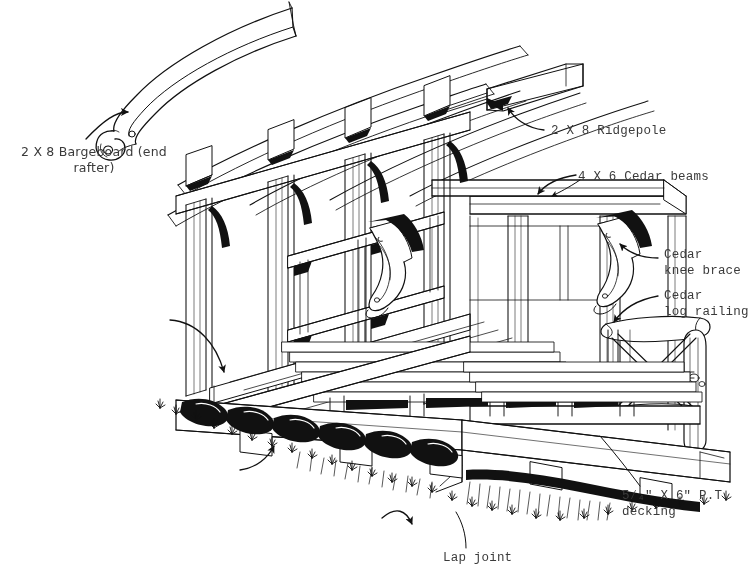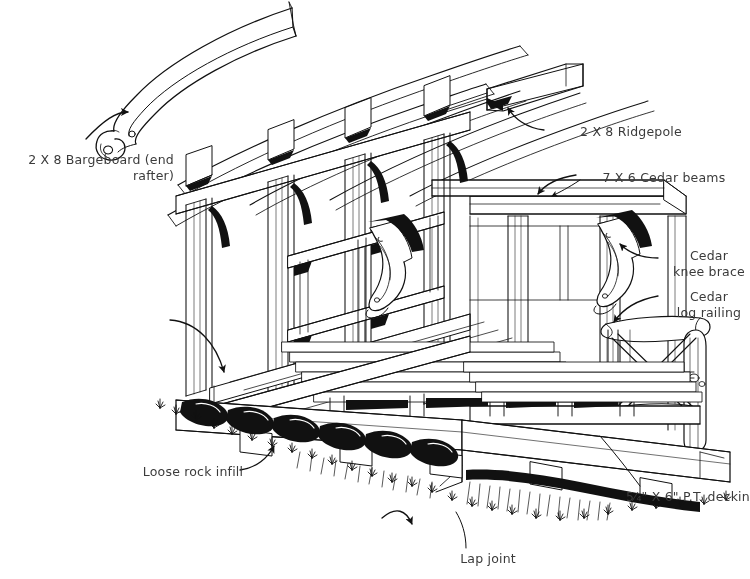--- a/index.html
+++ b/index.html
@@ -28,21 +28,21 @@
     position: absolute;
     color: #3b3b3b;
     font-family: "DejaVu Sans", sans-serif;
     font-size: 12.5px;
     line-height: 1.25;
     letter-spacing: 0.2px;
     white-space: pre-line;
     user-select: none;
   }
   .lbl.ctr { text-align: center; }
-  .lbl.left { text-align: center; }
+  .lbl.left { text-align: left; font-family: Liberation Mono, monospace; }
 </style>
 </head>
 <body>
 
 <div id="stage">
 
   <svg id="drawing" viewBox="0 0 750 579" xmlns="http://www.w3.org/2000/svg">
 
     <defs>
       <marker id="ah" viewBox="0 0 10 10" refX="9" refY="5" markerWidth="6" markerHeight="6" orient="auto-start-reverse">
@@ -492,34 +492,33 @@
         <path d="M170,320 C198,322 216,344 224,372" marker-end="url(#ah)"></path>
         <path d="M240,470 C256,468 268,458 274,446" marker-end="url(#ah)"></path>
         <path d="M382,518 C396,506 406,510 412,524" marker-end="url(#ah)"></path>
         <path d="M466,548 C466,534 462,522 456,512" stroke-width="1.0"></path>
         <path d="M640,486 C628,470 614,452 600,436" stroke-width="1.0"></path>
       </g>
 
     </g>
   </svg>
 
-  <div class="lbl ctr" style="left:14px; top:152px; width:160px;text-align:right;">2 X 8 Bargeboard (end
+  <div class="lbl ctr" style="left:14px; top:144px; width:160px;">2 X 8 Bargeboard (end
 rafter)</div>
 
   <div class="lbl left" style="left:551px; top:124px; width:160px;">2 X 8 Ridgepole</div>
 
-  <div class="lbl left" style="left:578px; top:170px; width:172px;">7 X 6 Cedar beams</div>
+  <div class="lbl left" style="left:578px; top:170px; width:172px;">4 X 6 Cedar beams</div>
 
   <div class="lbl left" style="left:664px; top:248px; width:90px;">Cedar
 knee brace</div>
 
   <div class="lbl left" style="left:664px; top:289px; width:90px;">Cedar
 log railing</div>
 
 
-  <div class="lbl left" style="left:133px; top:464px; width:120px;">Loose rock infill</div>
 
 
   <div class="lbl left" style="left:443px; top:551px; width:90px;">Lap joint</div>
 
   <div class="lbl left" style="left:622px; top:489px; width:140px;">5⁄₄" X 6" P.T. decking</div>
 
 </div>
 
 </body></html>

